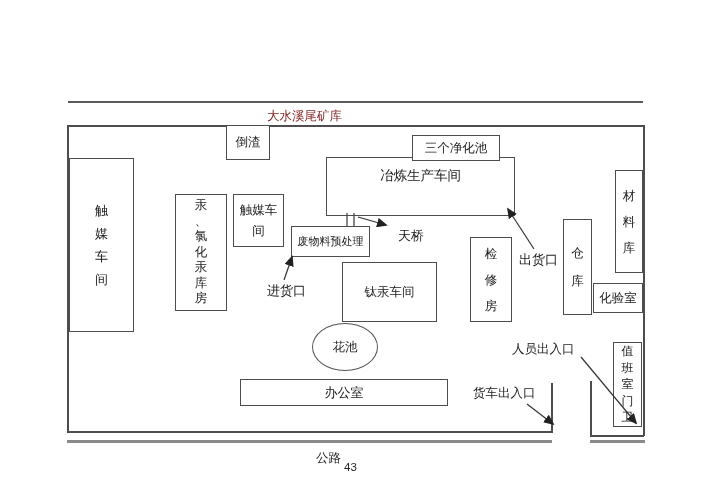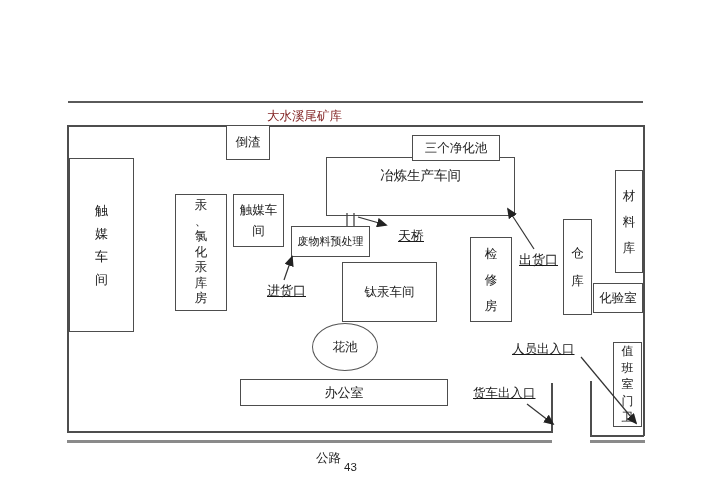--- a/index.html
+++ b/index.html
@@ -40,21 +40,21 @@
   .b-mater     { left:615px; top:170px; width:28px;  height:103px; font-size:12.5px; line-height:26px; }
   .b-lab       { left:593px; top:283px; width:50px;  height:30px;  font-size:12.5px; }
   .b-duty      { left:613px; top:342px; width:29px;  height:85px;  font-size:12px;   line-height:16.5px; }
   .b-office    { left:240px; top:379px; width:208px; height:27px;  font-size:13px; }
   .ellipse {
     position:absolute; left:312px; top:323px; width:66px; height:48px;
     border:1.5px solid #555; border-radius:50%; background:#fff;
     display:flex; align-items:center; justify-content:center; font-size:12.5px; z-index:2;
   }
   
-  .ann { position:absolute; font-size:12.5px; color:#1b1b1b; z-index:4; white-space:nowrap;text-decoration:underline; }
+  .ann { position:absolute; font-size:12.5px; color:#1b1b1b; z-index:4; white-space:nowrap; }
   .ann-bridge    { left:398px; top:227px; font-size:13px; }
   .ann-inlet     { left:267px; top:282px; font-size:13px; }
   .ann-outlet    { left:519px; top:251px; font-size:13px; }
   .ann-personnel { left:512px; top:341px; }
   .ann-truck     { left:473px; top:385px; }
   
   .road-label { position:absolute; left:316px; top:450px; font-size:12.5px; color:#222; }
   .page-num   { position:absolute; left:344px; top:461px; font-size:11.5px; color:#222; }
   svg.overlay { position:absolute; left:0; top:0; z-index:5; pointer-events:none; }
 </style>

